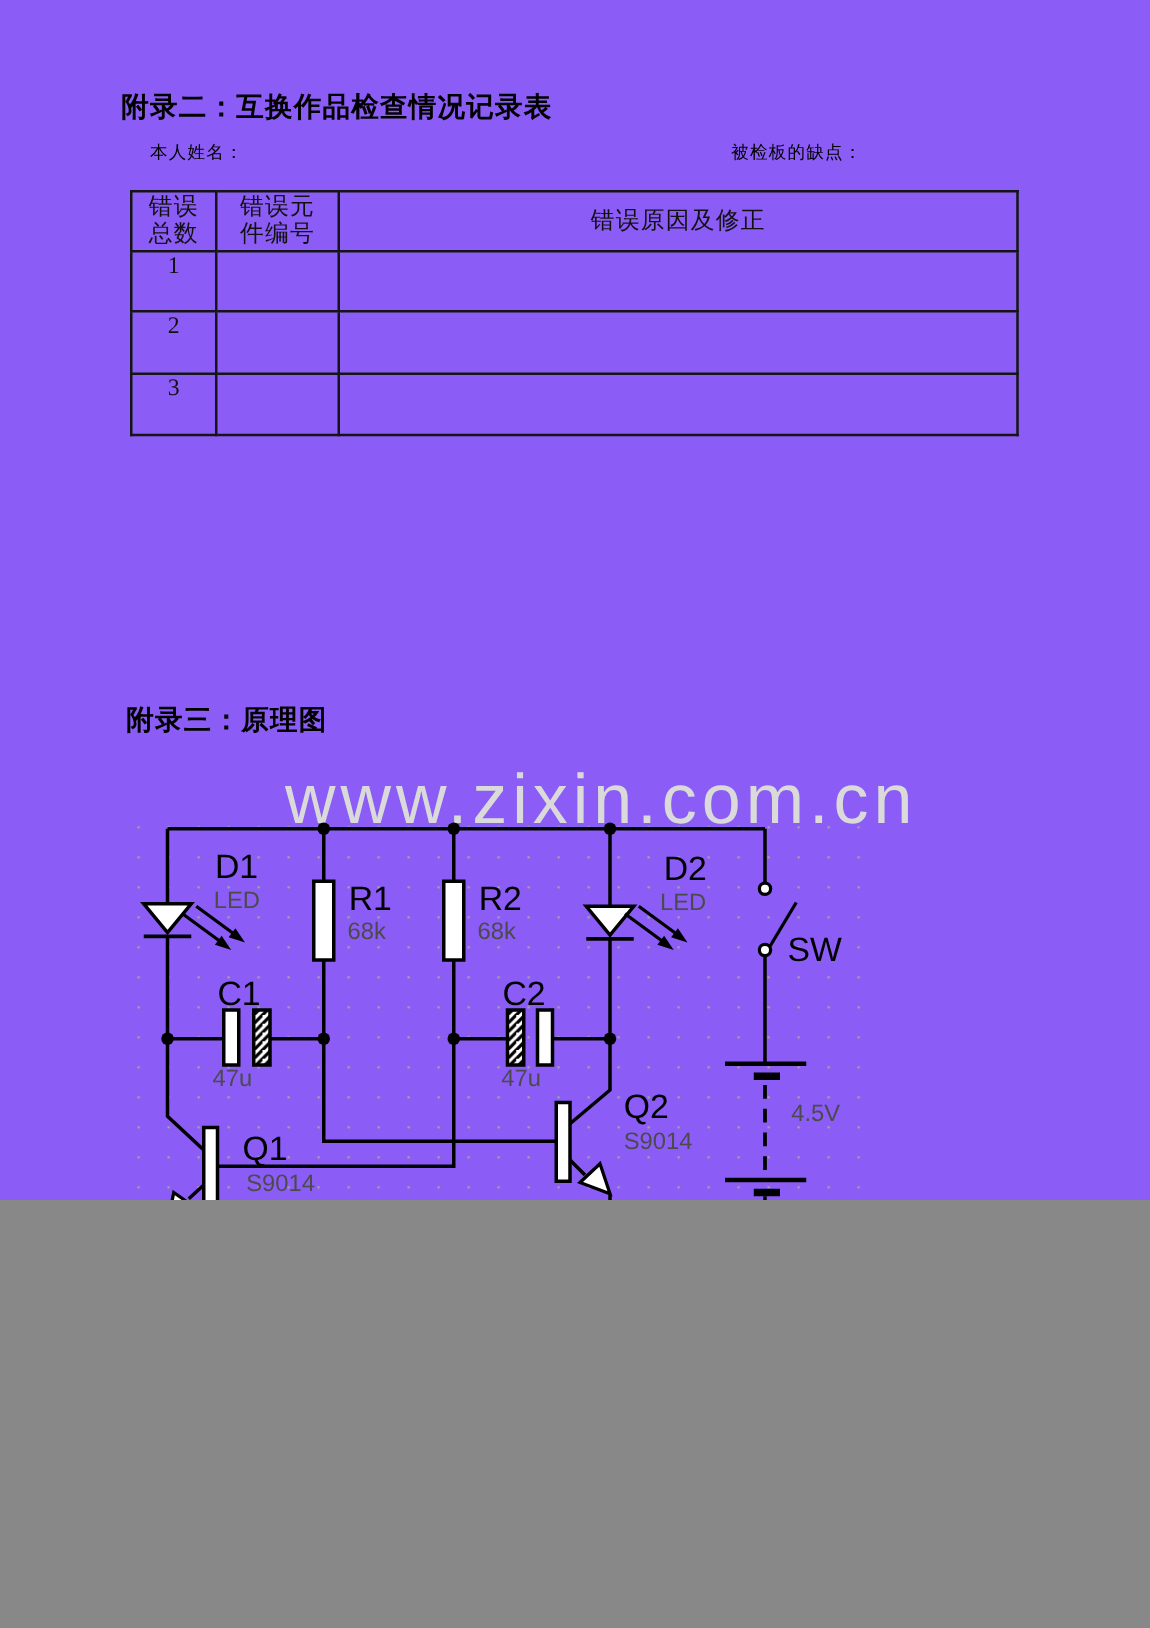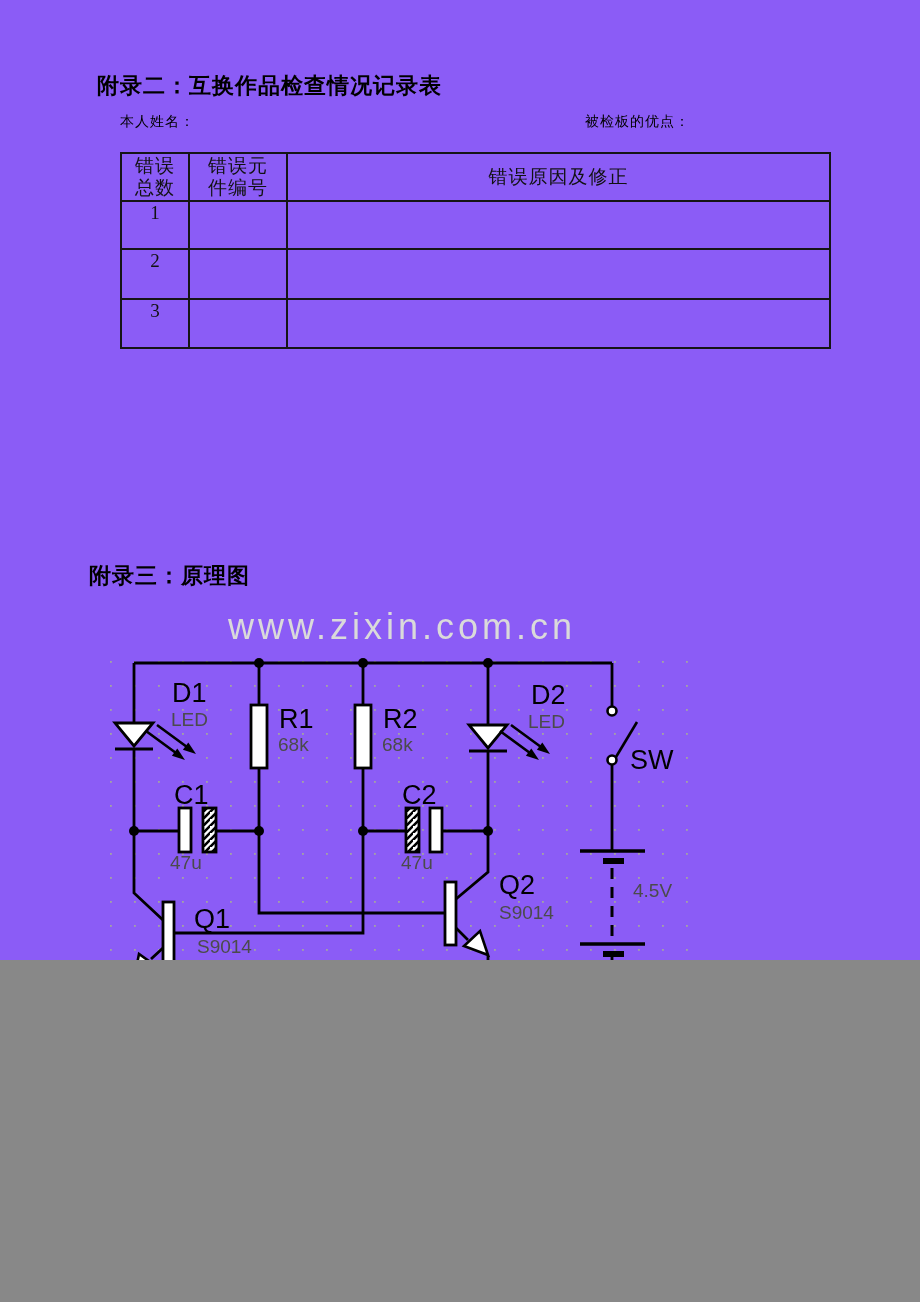--- a/index.html
+++ b/index.html
@@ -2,41 +2,41 @@
 <html><head>
 <meta charset="utf-8">
 <style>
   html,body{margin:0;padding:0;background:#888;}
   .page{position:relative;width:920px;height:960px;background:#8b5cf6;margin:0 auto;
         font-family:"Liberation Serif",serif;color:#000;overflow:hidden;padding-left:42px;}
   .abs{position:absolute;}
   .h-bold{font-family:"Liberation Sans",sans-serif;font-weight:bold;font-size:22px;
           letter-spacing:1px;color:#000;white-space:nowrap;}
   .label-serif{font-size:14px;letter-spacing:1px;white-space:nowrap;}
-  table.rec{border-collapse:collapse;table-layout:fixed;width:709px;margin-left:16px;}
+  table.rec{border-collapse:collapse;table-layout:fixed;width:709px;}
   table.rec td{border:2px solid #151515;padding:0;font-size:19px;color:#111;
                overflow:hidden;}
   td.hdr{text-align:center;vertical-align:middle;line-height:22px;letter-spacing:1px;}
   td.numcell{text-align:center;vertical-align:top;padding-top:3px;}
   td.mergedcell{text-align:center;vertical-align:middle;letter-spacing:1px;}
-  .watermark{font-family:"Liberation Sans",sans-serif;font-size:36px;color:#dadada;
+  .watermark{font-family:"Liberation Sans",sans-serif;font-size:56px;color:#dadada;
              letter-spacing:4px;white-space:nowrap;}
   .pageno{font-size:17px;color:#222;}
   svg text{font-family:"Liberation Sans",sans-serif;fill:#000;}
   svg text.sub{fill:#4b4b4b;}
 </style>
 </head>
 <body>
 
 <div class="page">
 
   <div class="abs h-bold" style="left:97px;top:71px;">附录二：互换作品检查情况记录表</div>
 
   <div class="abs label-serif" style="left:120px;top:113px;">本人姓名：</div>
-  <div class="abs label-serif" style="left:585px;top:113px;">被检板的优点：</div>
+  <div class="abs label-serif" style="left:585px;top:113px;">被检板的缺点：</div>
 
   <div class="abs" style="left:104px;top:152px;">
     <table class="rec">
       <colgroup>
           <col style="width:68px">
           <col style="width:98px">
           <col style="width:543px">
         </colgroup>
       <tbody>
           <tr style="height:48px;">
@@ -62,21 +62,21 @@
       </tr>
       <tr style="height:49px;">
         <td class="numcell">3</td>
         <td></td>
         <td></td>
       </tr>
     </tbody>
       </table>
   </div>
 
-  <div class="abs h-bold" style="left:89px;top:561px;">附录三：原理图</div>
+  <div class="abs h-bold" style="left:101px;top:561px;">附录三：原理图</div>
 
   <div class="abs watermark" style="left:228px;top:606px;">www.zixin.com.cn</div>
 
   <svg class="abs" style="left:0;top:0;" width="920" height="1302" viewBox="0 0 920 1302">
     <defs>
       <pattern id="dotgrid" width="24" height="24" x="110" y="661" patternUnits="userSpaceOnUse">
         <rect x="0" y="0" width="1.8" height="1.8" fill="#a3a3a3"></rect>
       </pattern>
       <pattern id="hatch" width="7" height="7" patternUnits="userSpaceOnUse" patternTransform="rotate(0)">
         <rect width="7" height="7" fill="#ffffff"></rect>

